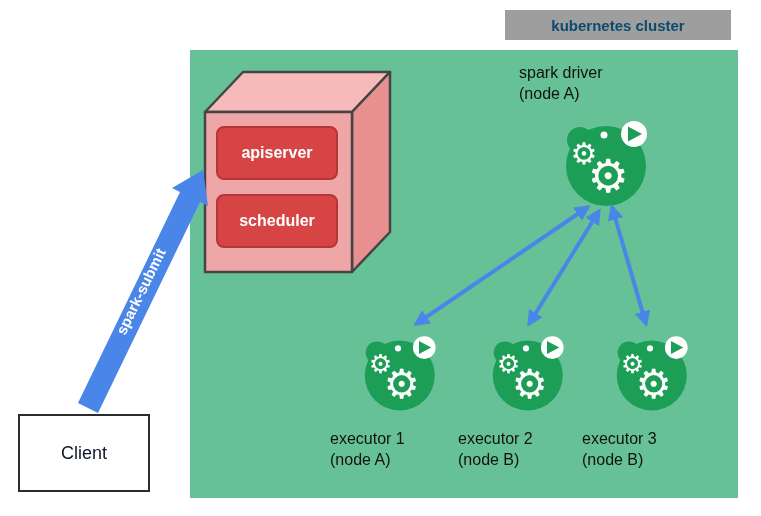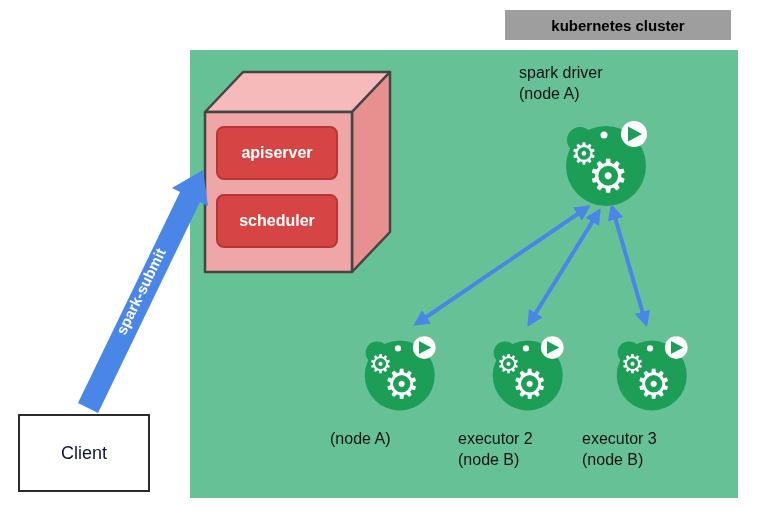--- a/index.html
+++ b/index.html
@@ -18,21 +18,21 @@
     left: 190px; top: 50px;
     width: 548px; height: 448px;
     background: var(--panel-green, #66c296);
   }
 
   .cluster-label {
     position: absolute;
     left: 505px; top: 10px;
     width: 226px; height: 30px;
     background: var(--label-gray, #9e9e9e);
-    color: #000000;
+    color: #0c4a6e;
     font-weight: bold;
     font-size: 15px;
     display: flex; align-items: center; justify-content: center;
   }
 
   .cube-svg {
     position: absolute;
     left: 200px; top: 67px;
     width: 195px; height: 210px;
   }
@@ -171,20 +171,21 @@
   <circle class="pod-fill" cx="24" cy="26" r="13"></circle>
   <text class="pod-gear" x="28" y="39" font-size="30" text-anchor="middle" dominant-baseline="central">⚙</text>
   <text class="pod-gear" x="52" y="62" font-size="46" text-anchor="middle" dominant-baseline="central">⚙</text>
   <circle class="pod-white" cx="48" cy="21" r="3.5"></circle>
   <circle class="pod-white" cx="78" cy="20" r="13"></circle>
   <path class="pod-fill" d="M72 12.5 L86 20 L72 27.5 Z"></path>
 </svg>
     </div>
 
   <div class="diagram-label" id="exec-label-0">
+    <span>executor 1</span>
     <span>(node A)</span>
   </div>
   <div class="diagram-label" id="exec-label-1">
     <span>executor 2</span>
     <span>(node B)</span>
   </div>
   <div class="diagram-label" id="exec-label-2">
     <span>executor 3</span>
     <span>(node B)</span>
   </div>

